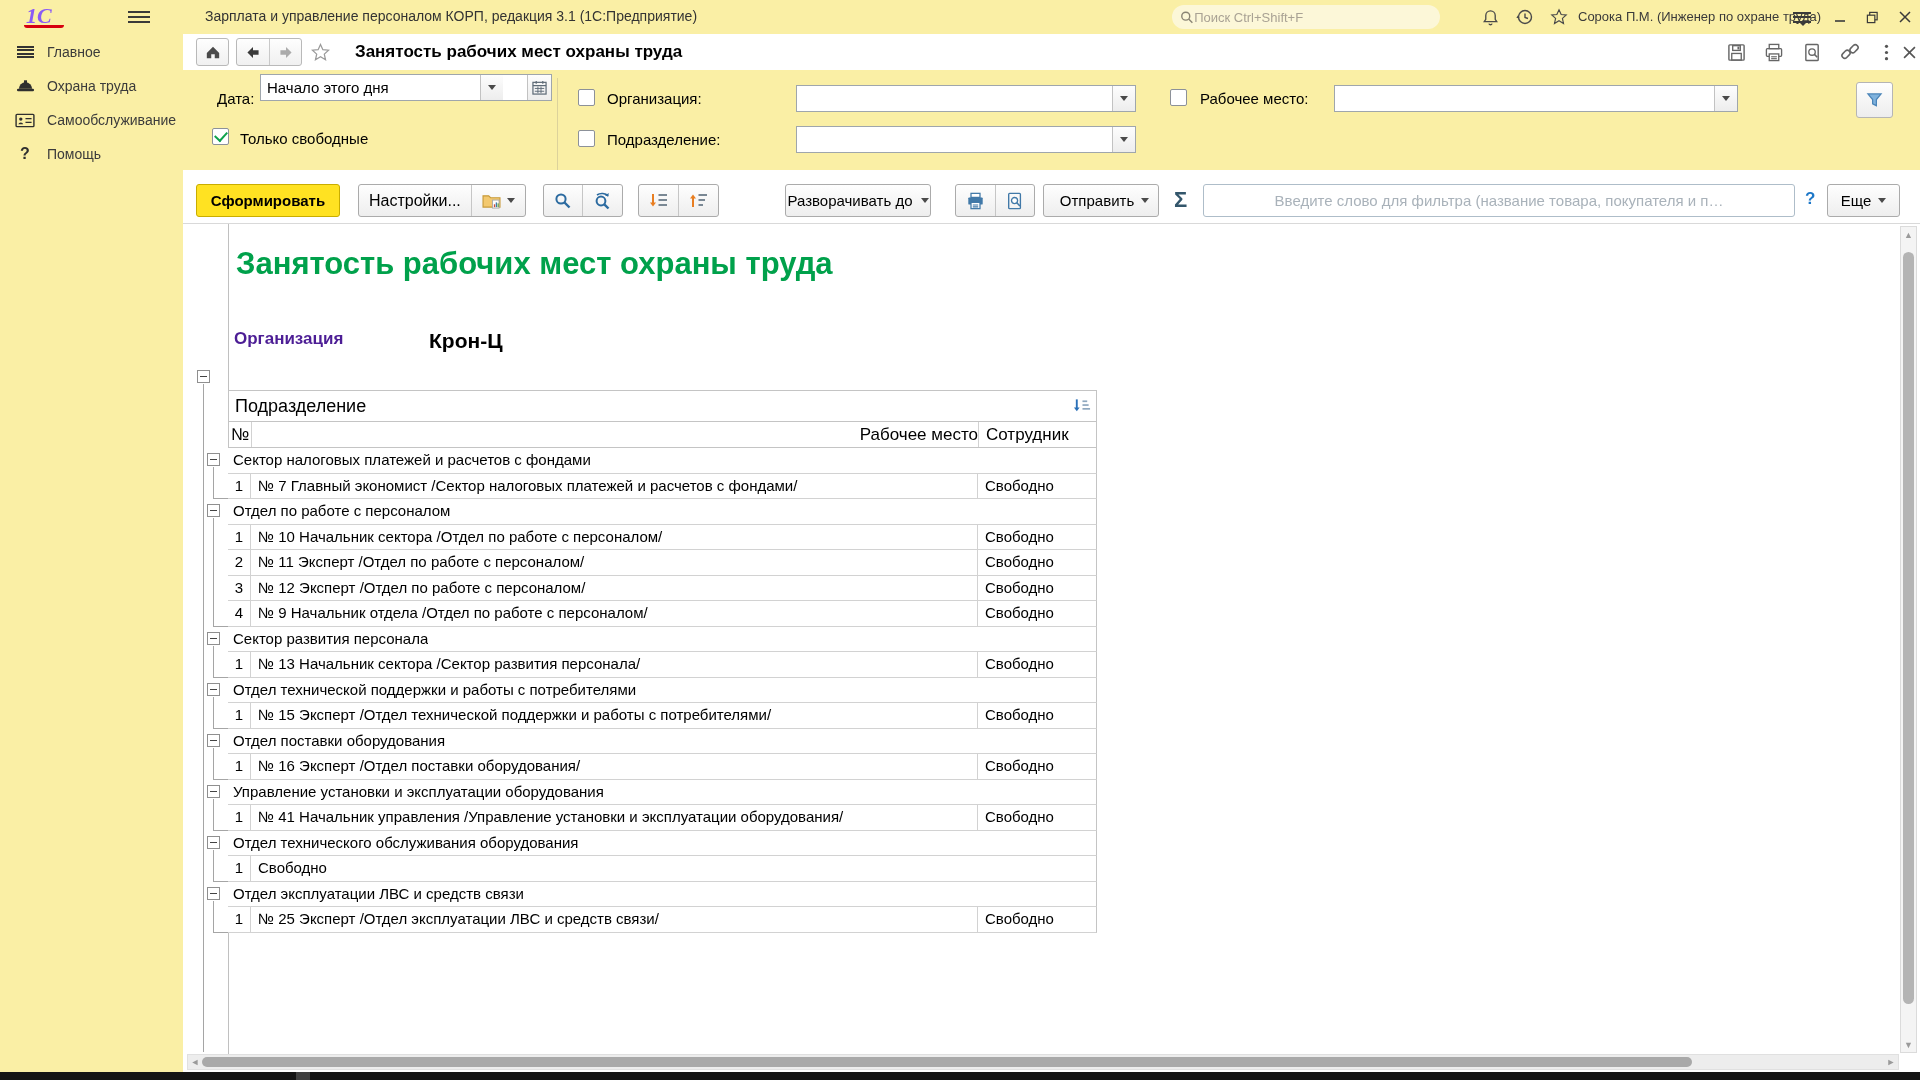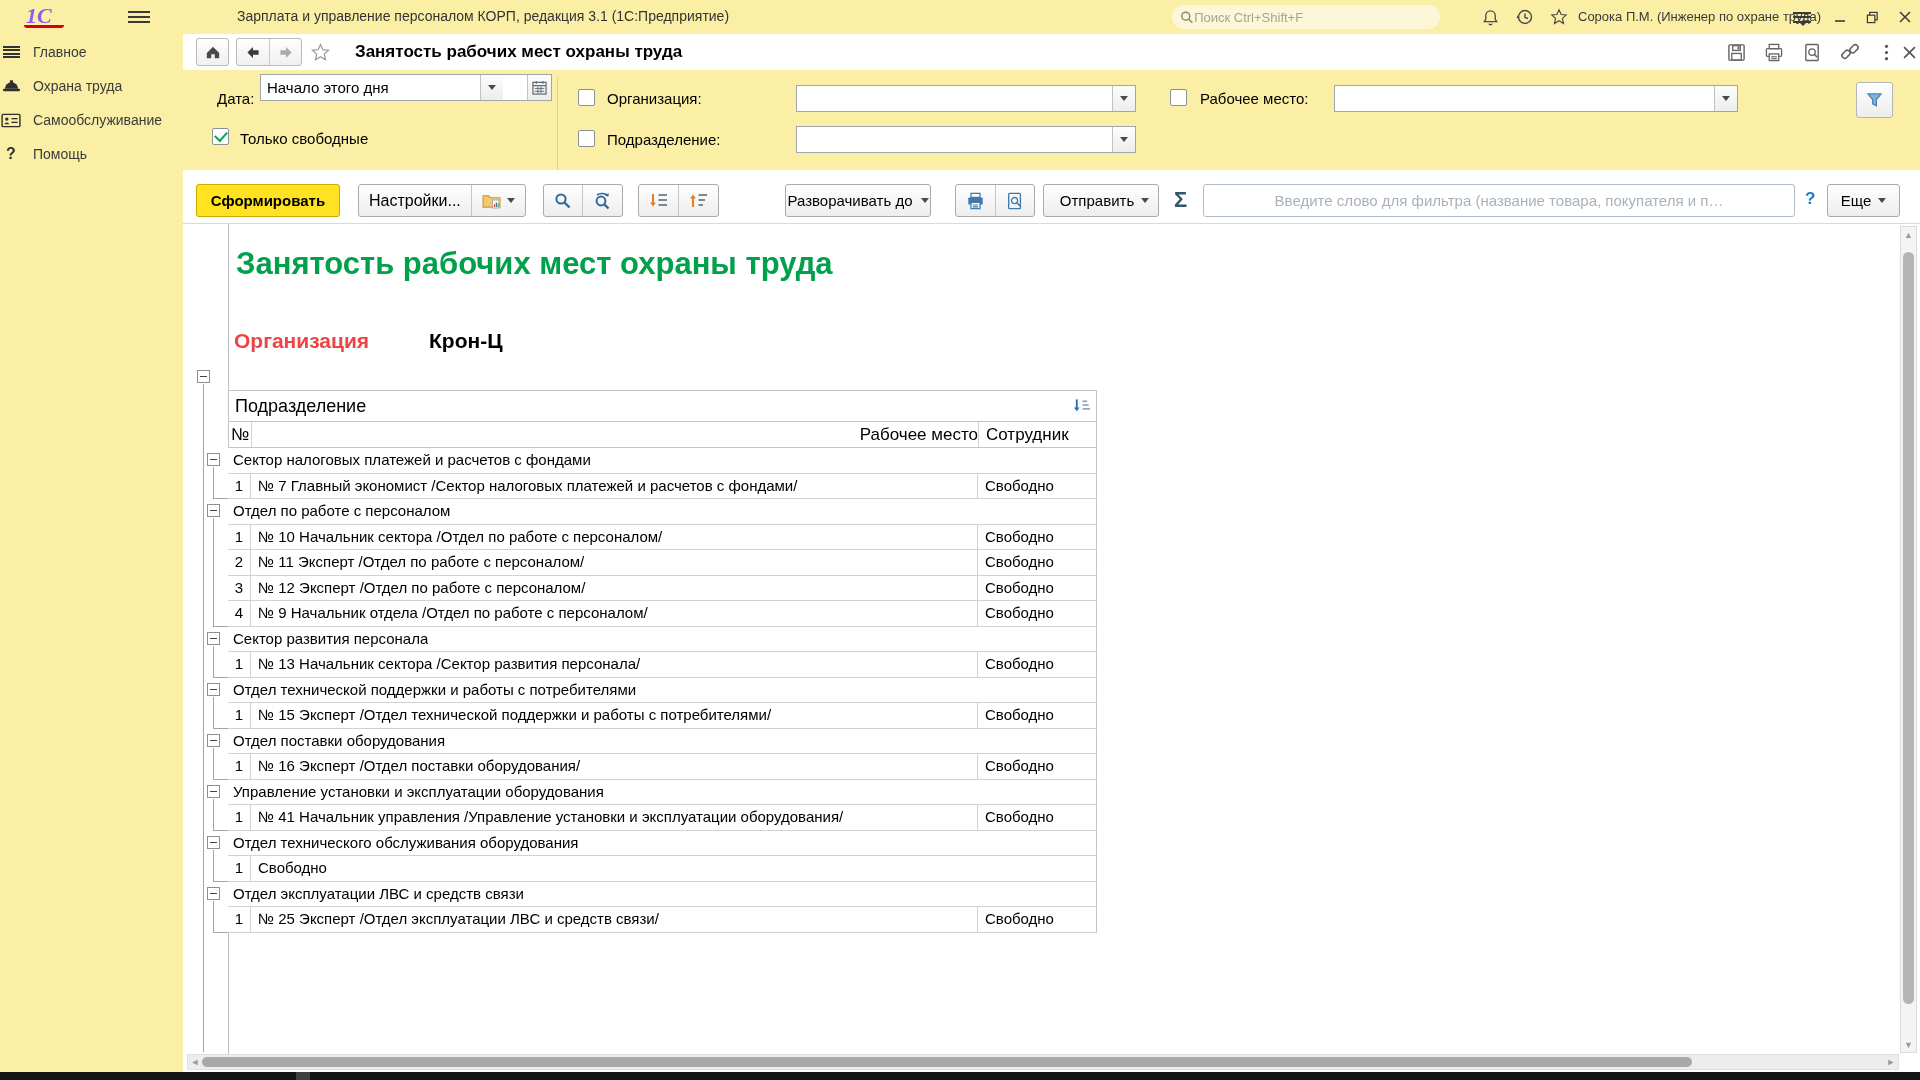--- a/index.html
+++ b/index.html
@@ -7,34 +7,34 @@
   body { font-family:"Liberation Sans", sans-serif; background:#fff; position:relative; }
   .screen { position:absolute; left:0; top:0; width:1920px; height:1080px; background:#fff; }
 
   
   .topbar { position:absolute; left:0; top:0; width:1920px; height:34px; background:#FAEFA5; }
   .topbar > * { position:absolute; }
   .logo1c { left:26px; top:3px; font-family:"Liberation Serif", serif; font-style:italic; font-weight:bold; font-size:22px; color:#8b5cf6; line-height:26px; }
   .logo1c::after { content:''; position:absolute; left:-2px; bottom:1px; width:40px; height:3px; background:#D6000F; border-radius:0 0 6px 6px; }
   .hamb { left:128px; top:8px; width:22px; height:18px; cursor:pointer; }
   .hamb i { display:block; height:2px; background:#3a3a3a; margin:3px 0; }
-  .app-title { left:205px; top:8px; font-size:14px; color:#333; white-space:nowrap;margin-left:32px; }
+  .app-title { left:205px; top:8px; font-size:14px; color:#333; white-space:nowrap; }
   .searchpill { left:1172px; top:5px; width:268px; height:24px; background:#FCF7D8; border-radius:12px; display:flex; align-items:center; padding:0 8px; }
   .searchpill input { border:none; outline:none; background:transparent; font-size:13px; color:#444; width:100%; }
   .searchpill input::placeholder { color:#A9A294; }
   .tb-ico { top:7px; width:22px; height:20px; display:flex; align-items:center; justify-content:center; cursor:pointer; }
   .user-name { left:1578px; top:9px; font-size:13px; color:#3a3a3a; white-space:nowrap; cursor:pointer; }
   .winbtn { top:8px; width:20px; height:18px; display:flex; align-items:center; justify-content:center; color:#3a3a3a; font-size:15px; cursor:pointer; }
   .menu-caret { left:1793px; top:9px; width:26px; height:16px; cursor:pointer; }
   .menu-caret i { display:block; height:2px; background:#3a3a3a; margin:2.5px 0; width:18px; }
   .menu-caret::after { content:''; position:absolute; left:6px; top:13px; border:4px solid transparent; border-top-color:#3a3a3a; }
 
   
   .sidebar { position:absolute; left:0; top:34px; width:183px; height:1038px; background:#FAEFA5; padding-top:1px; }
-  .sb-item { height:34px; display:flex; align-items:center; cursor:pointer; color:#3b3b3b; font-size:14px; white-space:nowrap; }
+  .sb-item { height:34px; display:flex; align-items:center; padding-left:14px; cursor:pointer; color:#3b3b3b; font-size:14px; white-space:nowrap; }
   .sb-item .ic { width:22px; height:18px; margin-right:11px; display:flex; align-items:center; justify-content:center; }
   .mainmenu-lines i { display:block; width:17px; height:2px; background:#333; margin:1.5px 0; }
 
   
   .main { position:absolute; left:183px; top:34px; width:1737px; height:1038px; background:#fff; }
 
   
   .tabbar { position:absolute; left:0; top:0; width:100%; height:36px; background:#fff; }
   .tabbar > * { position:absolute; }
   .navbtn { top:4px; height:28px; border:1px solid #B9B9B9; border-radius:3px; background:linear-gradient(#FEFEFE,#F0F0F0); display:flex; align-items:center; justify-content:center; cursor:pointer; }
@@ -74,21 +74,21 @@
 
   
   .reportarea { position:absolute; left:0; top:189px; width:100%; height:849px; background:#fff; border-top:1px solid #D9D9D9; }
   .reportarea > * { position:absolute; }
   .sheet-boundary { left:45px; top:0; width:1px; height:831px; background:#C0C0C0; }
   .outer-line { left:20px; top:160px; width:1px; height:668px; background:#A5A5A5; }
   .minusbox { width:13px; height:13px; background:#fff; border:1px solid #8F8F8F; position:absolute; cursor:pointer; }
   .minusbox::after { content:''; position:absolute; left:2px; right:2px; top:5px; height:1px; background:#444; }
   .outer-minus { left:14px; top:146px; }
   .rpt-title { left:53px; top:22px; font-size:31px; font-weight:bold; color:#00A14B; white-space:nowrap; }
-  .org-label { left:51px; top:105px; font-size:21px; font-weight:bold; color:#ef4444; }
+  .org-label { left:51px; top:105px; font-size:17px; font-weight:bold; color:#4c1d95; }
   .org-value { left:246px; top:105px; font-size:21px; font-weight:bold; color:#000; }
   .hdr1 { left:45px; top:166px; width:869px; height:32px; border:1px solid #C4C4C4; font-size:18px; color:#000; padding-left:6px; line-height:30px; background:#fff; }
   .sorticon { position:absolute; right:5px; top:7px; cursor:pointer; }
   .hdr2 { left:45px; top:198px; width:869px; height:26px; display:flex; border-left:1px solid #C4C4C4; border-right:1px solid #C4C4C4; border-bottom:1px solid #C4C4C4; font-size:17px; color:#000; }
   .hdr2 .h-num { width:23px; border-right:1px solid #D2D2D2; text-align:center; line-height:25px; }
   .hdr2 .h-wp { width:727px; border-right:1px solid #D2D2D2; padding-left:7px; line-height:25px;text-align:right; }
   .hdr2 .h-emp { flex:1; padding-left:7px; line-height:25px; }
   .rowshost { left:0; top:224px; width:914px; }
   .trow { display:flex; height:25.5px; font-size:15px; color:#000; }
   .g1 { width:24px; position:relative; }

